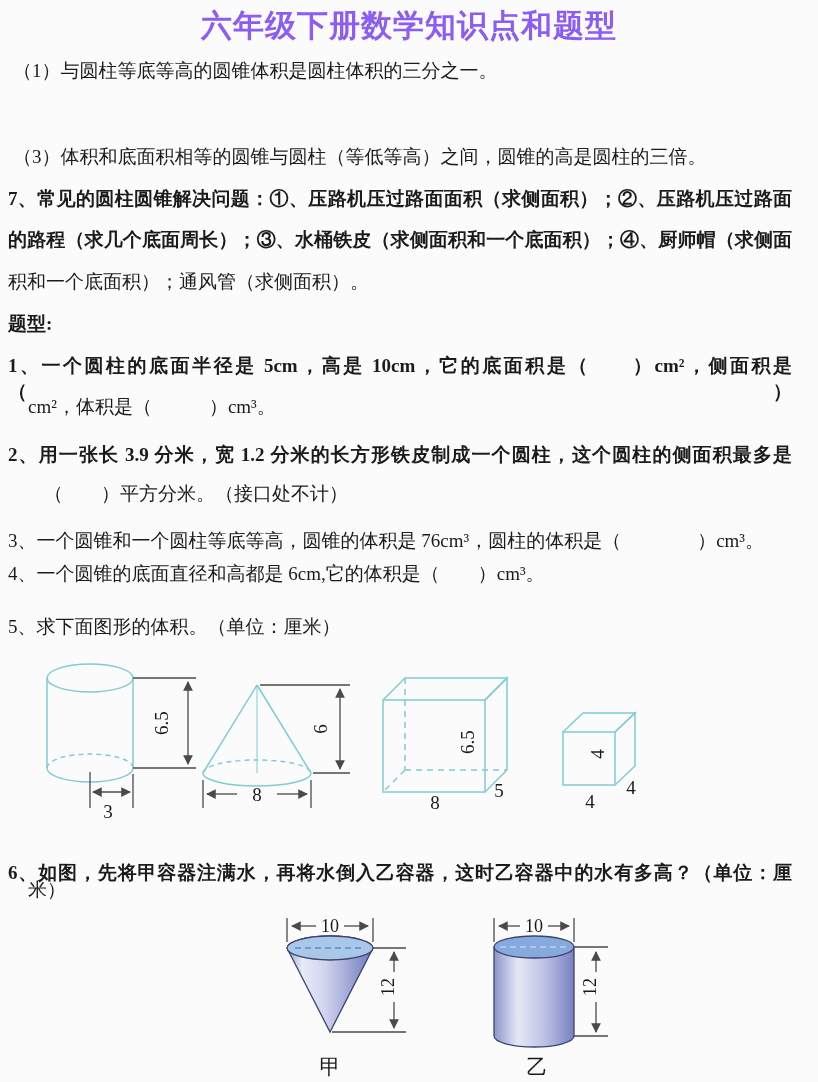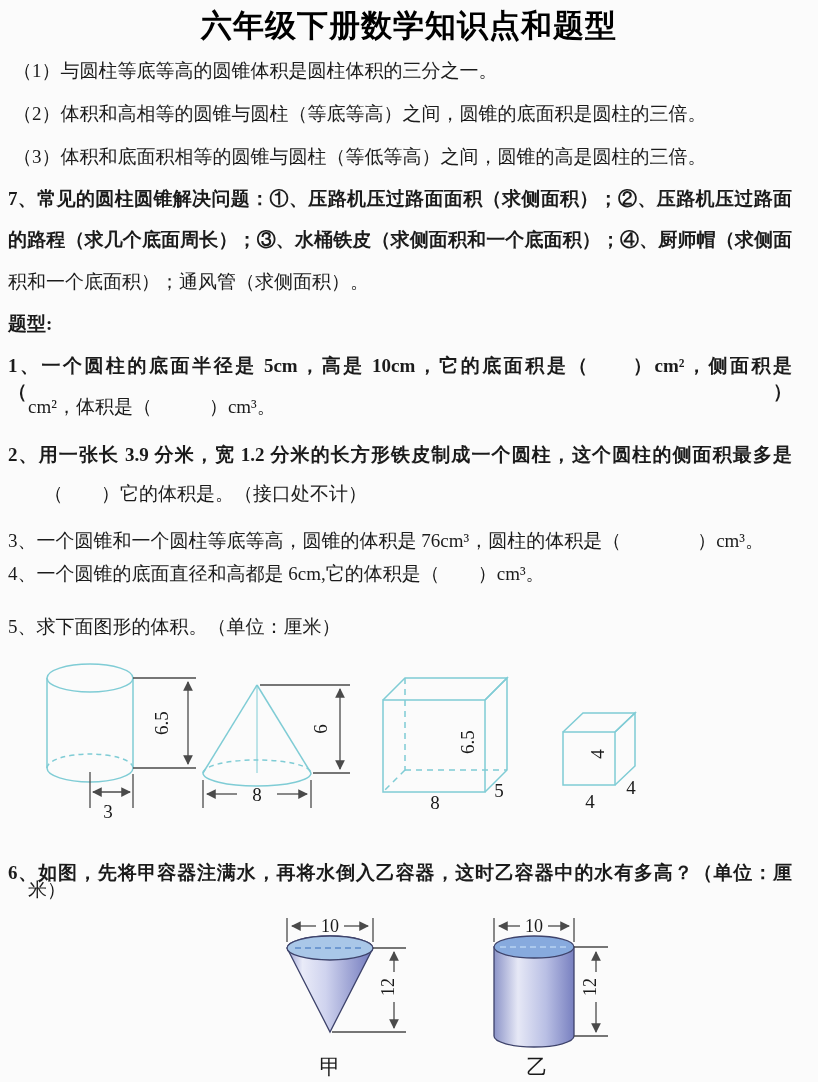--- a/index.html
+++ b/index.html
@@ -17,37 +17,36 @@
   }
   .bold{font-weight:700;}
   svg text{font-family:"Liberation Serif","DejaVu Serif",serif;fill:#1a1a1a;}
   .figrow{position:absolute;left:0;}
 </style>
 </head>
 <body>
 
 <div class="page">
 
-  <div class="page-title" style="color:#000000">六年级下册数学知识点和题型</div>
+  <div class="page-title" style="color:#8b5cf6">六年级下册数学知识点和题型</div>
 
   <div class="t" style="top:58px;left:13px">（1）与圆柱等底等高的圆锥体积是圆柱体积的三分之一。</div>
-  <div class="t" style="top:101px;left:13px">（2）体积和高相等的圆锥与圆柱（等底等高）之间，圆锥的底面积是圆柱的三倍。</div>
   <div class="t" style="top:144px;left:13px">（3）体积和底面积相等的圆锥与圆柱（等低等高）之间，圆锥的高是圆柱的三倍。</div>
 
   <div class="t stretch" style="top:186px;left:8px">7、常见的圆柱圆锥解决问题：①、压路机压过路面面积（求侧面积）；②、压路机压过路面</div>
   <div class="t stretch" style="top:227px;left:8px">的路程（求几个底面周长）；③、水桶铁皮（求侧面积和一个底面积）；④、厨师帽（求侧面</div>
   <div class="t" style="top:269px;left:8px">积和一个底面积）；通风管（求侧面积）。</div>
 
   <div class="t bold" style="top:311px;left:8px">题型:</div>
 
   <div class="t stretch" style="top:353px;left:8px">1、一个圆柱的底面半径是 5cm，高是 10cm，它的底面积是（　　）cm²，侧面积是（　　　）</div>
   <div class="t" style="top:394px;left:28px">cm²，体积是（　　　）cm³。</div>
 
   <div class="t stretch" style="top:442px;left:8px">2、用一张长 3.9 分米，宽 1.2 分米的长方形铁皮制成一个圆柱，这个圆柱的侧面积最多是</div>
-  <div class="t" style="top:481px;left:44px">（　　）它的体积是。（接口处不计）</div>
+  <div class="t" style="top:481px;left:44px">（　　）平方分米。（接口处不计）</div>
 
   <div class="t" style="top:528px;left:8px">3、一个圆锥和一个圆柱等底等高，圆锥的体积是 76cm³，圆柱的体积是（　　　　）cm³。</div>
   <div class="t" style="top:561px;left:8px">4、一个圆锥的底面直径和高都是 6cm,它的体积是（　　）cm³。</div>
   <div class="t" style="top:614px;left:8px">5、求下面图形的体积。（单位：厘米）</div>
 
   <svg class="figrow" style="top:650px" width="818" height="178" viewBox="0 0 818 178">
     <defs>
       <marker id="arrA" viewBox="0 0 10 10" refX="9" refY="5" markerWidth="7.5" markerHeight="7.5" orient="auto-start-reverse">
           <path d="M0,0 L10,5 L0,10 z" fill="#4a4a4a"></path>
         </marker>

